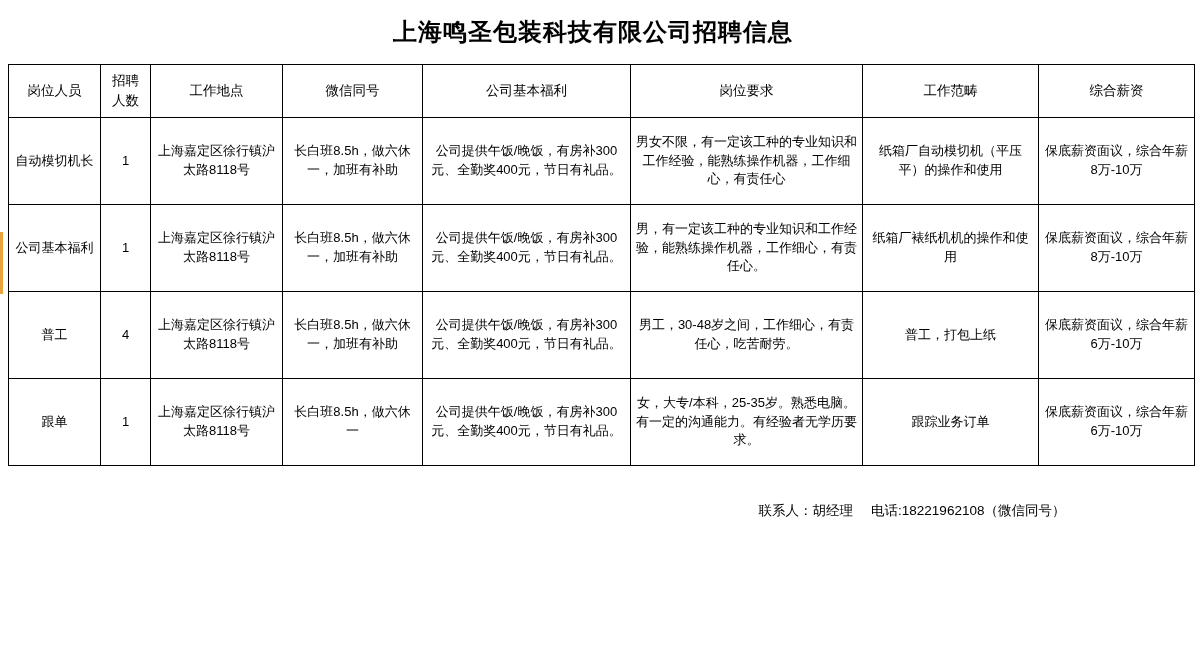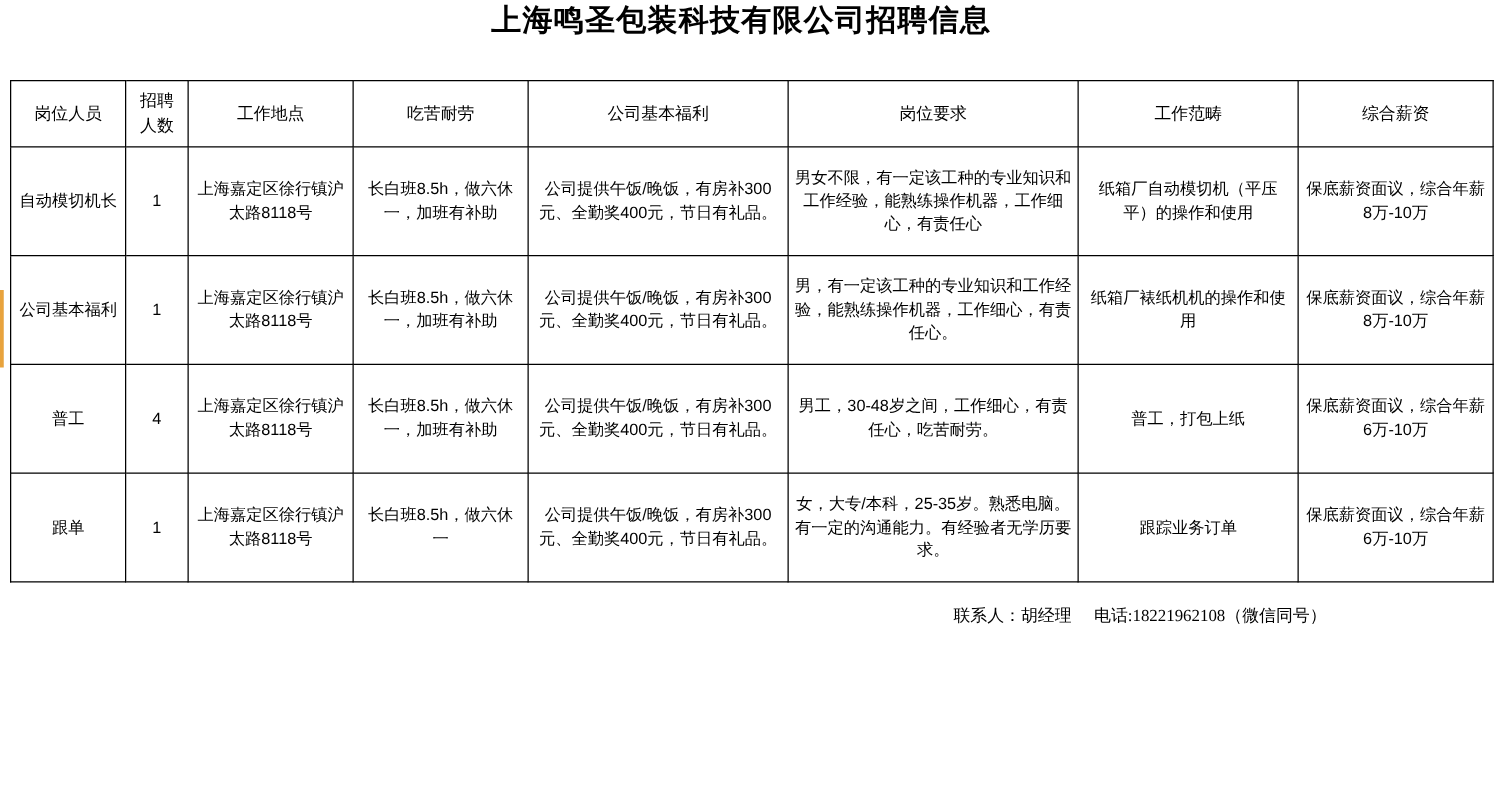--- a/index.html
+++ b/index.html
@@ -16,21 +16,21 @@
   }
   .sheet {
     position: relative;
     width: 1204px;
     height: 649px;
     box-sizing: border-box;
   }
   
   .title-row {
     display: flex;
-    align-items: flex-start;
+    align-items: center;
     justify-content: center;
     height: 64px;
     padding-left: 8px;
     padding-right: 26px;
   }
   .doc-title {
     font-size: 24px;
     font-weight: bold;
     letter-spacing: 1px;
     text-align: center;
@@ -69,23 +69,22 @@
   col.c2 { width: 132px; }
   col.c3 { width: 140px; }
   col.c4 { width: 208px; }
   col.c5 { width: 232px; }
   col.c6 { width: 176px; }
   col.c7 { width: 156px; }
   
   .footer-wrap {
     margin-left: 8px;
     width: 1186px;
-    margin-top: 18px;
+    margin-top: 36px;
     display: flex;
-    font-family: Liberation Serif, serif;
   }
   .footer-spacer {
     width: 622px;
     flex: 0 0 622px;
   }
   .footer-contact {
     flex: 1;
     font-size: 13.5px;
     text-align: center;
     white-space: nowrap;
@@ -121,21 +120,21 @@
       <col class="c4">
         <col class="c5">
         <col class="c6">
         <col class="c7">
     </colgroup>
     <thead>
       <tr>
         <th>岗位人员</th>
         <th>招聘人数</th>
         <th>工作地点</th>
-        <th>吃苦耐劳</th>
+        <th>微信同号</th>
         <th>公司基本福利</th>
         <th>岗位要求</th>
         <th>工作范畴</th>
         <th>综合薪资</th>
       </tr>
     </thead>
     <tbody>
       <tr>
         <td>自动模切机长</td>
         <td>1</td>

